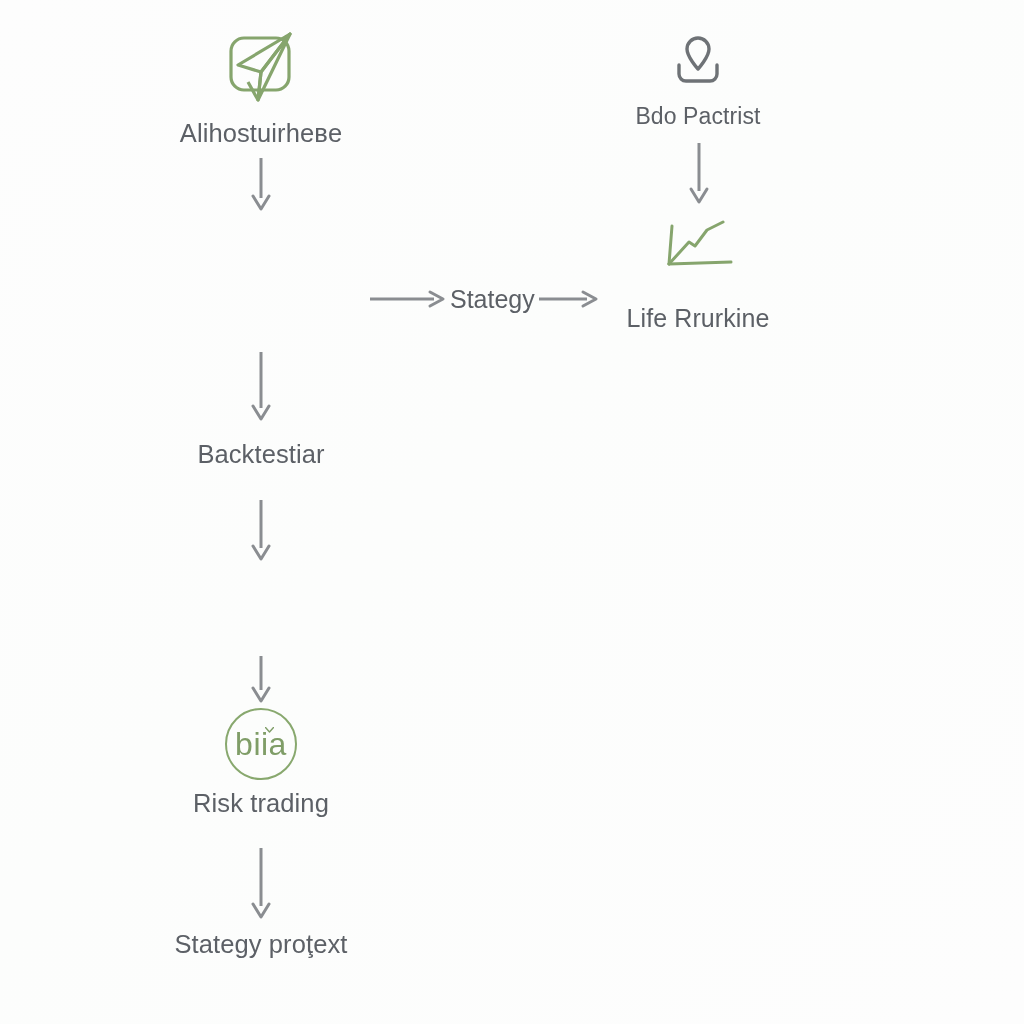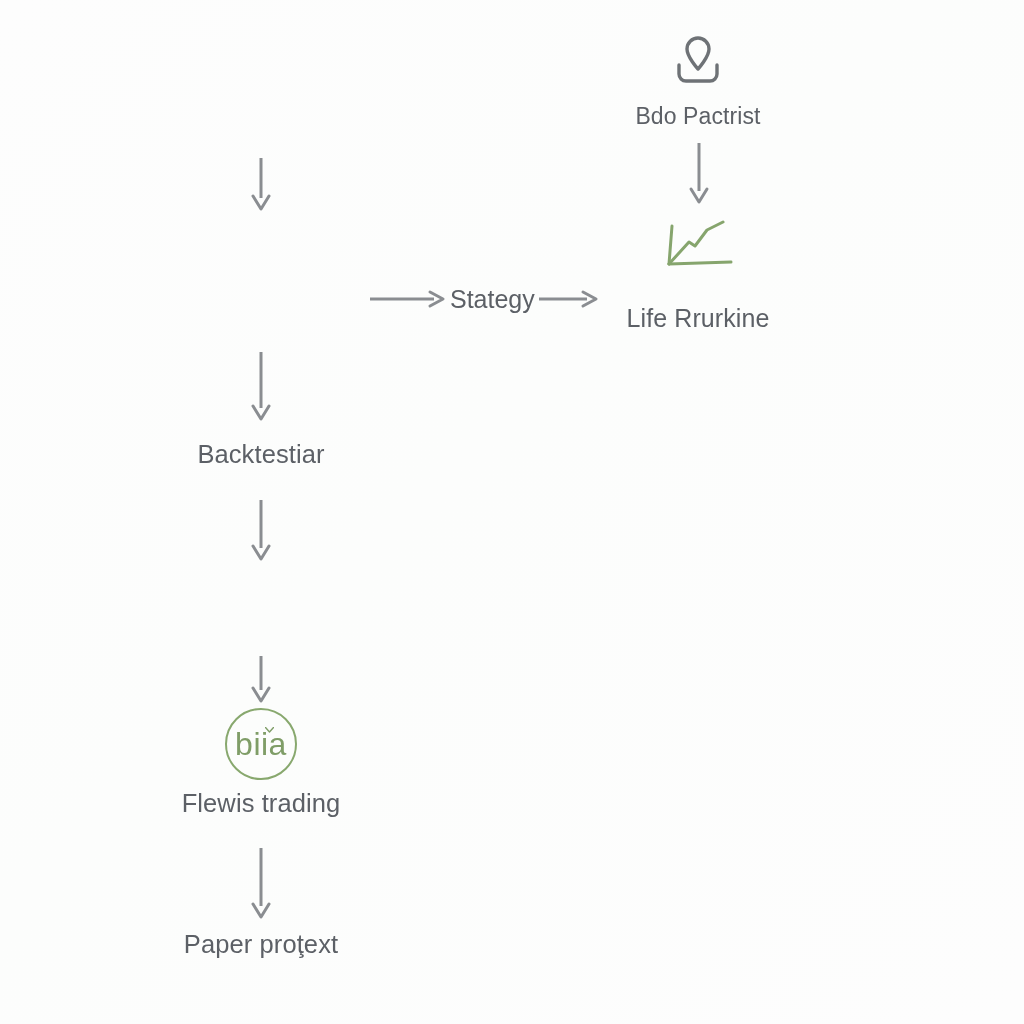--- a/index.html
+++ b/index.html
@@ -125,20 +125,31 @@
     left: 38px;
     width: 9px;
     height: 6px;
   }
 </style>
 </head>
 <body>
 
 <div id="canvas">
 
+  <div class="node col-left" id="node-algo">
+    <div class="node-icon">
+      <svg width="86" height="86" viewBox="0 0 86 86">
+        <rect x="13" y="14" width="58" height="52" rx="13" ry="13" fill="none" stroke="#86a56d" stroke-width="3.2"></rect>
+        <path d="M72 10 L20 41 L43 48 Z" fill="none" stroke="#86a56d" stroke-width="3.2" stroke-linejoin="round"></path>
+        <path d="M72 10 L43 48 L40 76 Z" fill="none" stroke="#86a56d" stroke-width="3.2" stroke-linejoin="round"></path>
+        <path d="M43 48 L40 76 L30 58" fill="none" stroke="#86a56d" stroke-width="3.2" stroke-linejoin="round"></path>
+      </svg>
+    </div>
+    <div class="node-label">Alihostuirheʙe</div>
+  </div>
 
   <div class="arrow-v" id="arrow-l1">
     <svg width="26" height="54" viewBox="0 0 26 54">
       <line x1="13" y1="0" x2="13" y2="40" stroke="#8a8d91" stroke-width="3"></line>
       <path d="M5 38 L13 51 L21 38" fill="none" stroke="#8a8d91" stroke-width="3" stroke-linecap="round" stroke-linejoin="round"></path>
     </svg>
   </div>
 
 
   <div class="arrow-v" id="arrow-l2">
@@ -169,32 +180,32 @@
 
   <div class="node col-left" id="node-paper">
     <div class="node-icon">
       <div class="biia-circle">
         <span class="biia-text">biia</span>
         <svg class="biia-tick" viewBox="0 0 9 6">
           <path d="M0.5 0.5 L4.5 5 L8.5 0.5" fill="none" stroke="#7f9d67" stroke-width="1.4" stroke-linecap="round" stroke-linejoin="round"></path>
         </svg>
       </div>
     </div>
-    <div class="node-label">Flewis trading</div>
+    <div class="node-label">Risk trading</div>
   </div>
 
   <div class="arrow-v" id="arrow-l5">
     <svg width="26" height="72" viewBox="0 0 26 72">
       <line x1="13" y1="0" x2="13" y2="58" stroke="#8a8d91" stroke-width="3"></line>
       <path d="M5 56 L13 69 L21 56" fill="none" stroke="#8a8d91" stroke-width="3" stroke-linecap="round" stroke-linejoin="round"></path>
     </svg>
   </div>
 
   <div class="node col-left" id="node-live">
-    <div class="node-label">Paper proţext</div>
+    <div class="node-label">Stategy proţext</div>
   </div>
 
   <div class="node col-right" id="node-datafeed">
     <div class="node-icon">
       <svg width="72" height="66" viewBox="0 0 72 66">
         <path d="M36 10 a11 11 0 0 1 11 11 c0 8 -11 20 -11 20 s-11 -12 -11 -20 a11 11 0 0 1 11 -11 z" fill="none" stroke="#6e7276" stroke-width="3.4" stroke-linejoin="round"></path>
         <path d="M17 37 v9 a7 7 0 0 0 7 7 h24 a7 7 0 0 0 7 -7 v-9" fill="none" stroke="#6e7276" stroke-width="3.4" stroke-linecap="round"></path>
       </svg>
     </div>
     <div class="node-label">Bdo Pactrist</div>

